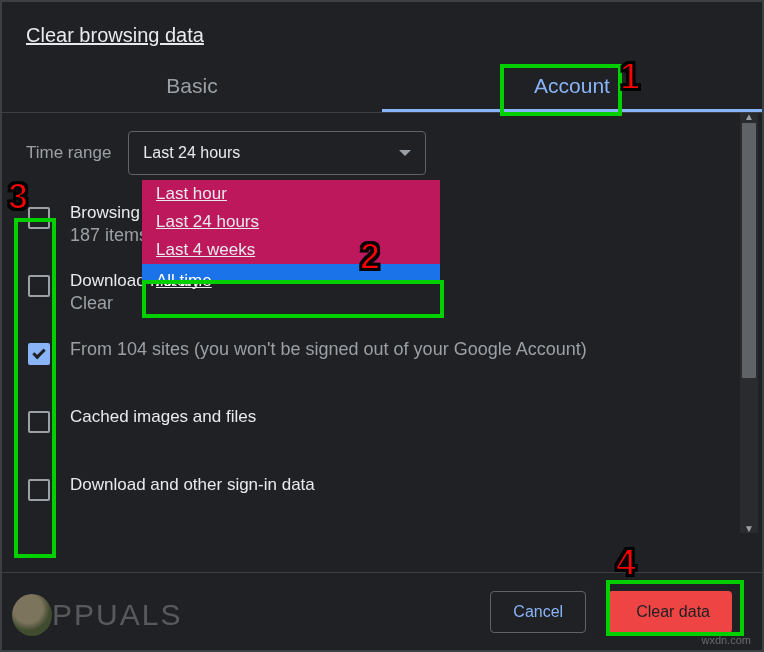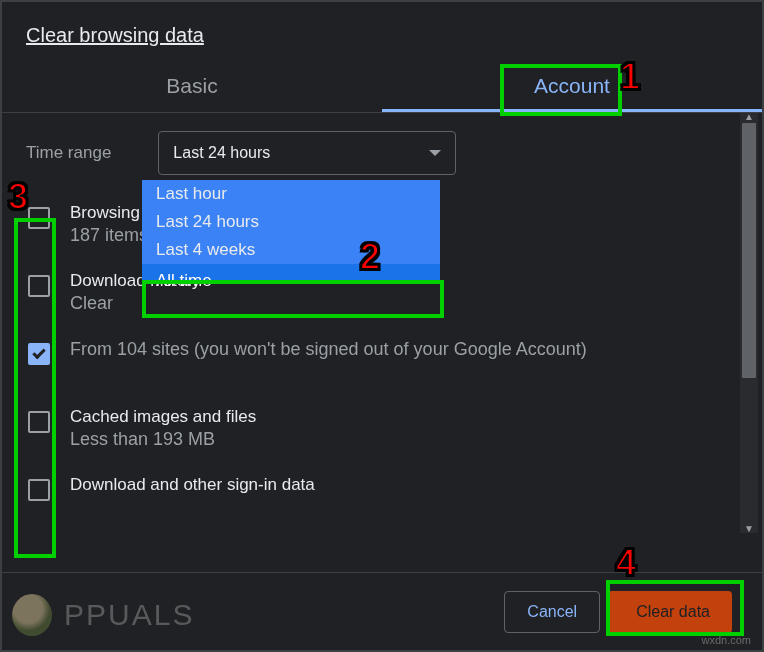--- a/index.html
+++ b/index.html
@@ -75,21 +75,21 @@
     position: absolute;
     left: 4px;
     width: 10px;
     height: 10px;
     font-size: 10px;
     color: #9aa0a6;
   }
   .time-row {
     display: flex;
     align-items: center;
-    gap: 47px;
+    gap: 17px;
     margin-bottom: 20px;
     padding-left: 4px;
   }
   .time-label {
     font-size: 17px;
     color: #9aa0a6;
   }
   .select-box {
     width: 298px;
     height: 44px;
@@ -108,22 +108,23 @@
     width: 0; height: 0;
     border-left: 6px solid transparent;
     border-right: 6px solid transparent;
     border-top: 6px solid #9aa0a6;
   }
   .dropdown {
     position: absolute;
     top: 178px;
     left: 140px;
     width: 298px;
-    background: #3b82f6;
+    background: #be185d;
     z-index: 5;
+    text-decoration: underline;
   }
   .dd-option {
     padding: 2px 14px;
     font-size: 17px;
     color: #e8eaed;
     line-height: 24px;
     cursor: pointer;
   }
   .dd-option.highlight {
     background: #1a73e8;
@@ -181,38 +182,38 @@
     position: absolute;
     bottom: 0;
     left: 0;
     right: 0;
     height: 78px;
     border-top: 1px solid #3c4043;
     display: flex;
     justify-content: flex-end;
     align-items: center;
     padding-right: 30px;
-    gap: 8px;
+    gap: 22px;
   }
   .btn {
     height: 42px;
     padding: 0 22px;
     border-radius: 4px;
     font-size: 16px;
     cursor: pointer;
     display: flex;
     align-items: center;
   }
   .btn-cancel {
     background: transparent;
     border: 1px solid #5f6368;
     color: #8ab4f8;
   }
   .btn-primary {
-    background: #c2410c;
+    background: #ef4444;
     color: #202124;
     border: none;
     padding-left: 28px;
   }
   
   .anno-box {
     position: absolute;
     border: 4px solid #00d000;
     pointer-events: none;
     z-index: 10;
@@ -226,21 +227,21 @@
     text-shadow: 2px 2px 0 #000, -2px -2px 0 #000, 2px -2px 0 #000, -2px 2px 0 #000;
     z-index: 11;
     pointer-events: none;
   }
   .watermark {
     position: absolute;
     bottom: 14px;
     left: 10px;
     display: flex;
     align-items: center;
-    gap: 12px;
+    gap: 0;
     opacity: 0.55;
     z-index: 2;
   }
   .watermark .logo {
     width: 40px;
     height: 42px;
     border-radius: 50%;
     background: radial-gradient(circle at 40% 35%, #c8b88a 40%, #5d6e3a 60%);
     position: relative;
   }
@@ -307,21 +308,20 @@
           <div class="checkmark"></div>
         </div>
       <div class="item-text">
         <div class="desc">From 104 sites (you won't be signed out of your Google Account)</div>
       </div>
     </div>
     <div class="item-row">
       <div class="checkbox"></div>
       <div class="item-text">
         <div class="label">Cached images and files</div>
-        <div class="desc">Less than 193 MB</div>
       </div>
     </div>
     <div class="item-row">
       <div class="checkbox"></div>
       <div class="item-text">
         <div class="label">Download and other sign-in data</div>
         <div class="desc"></div>
       </div>
     </div>
   </div>

